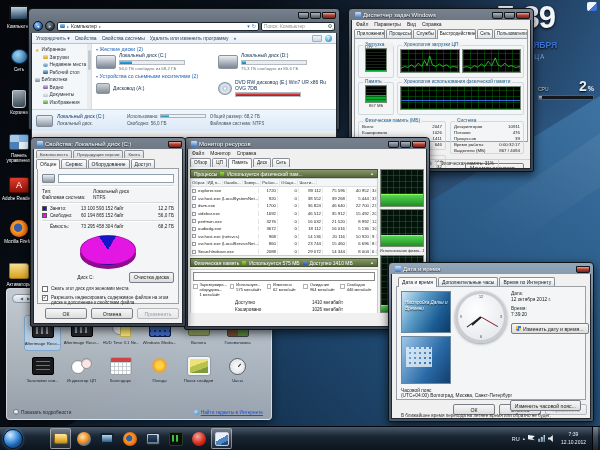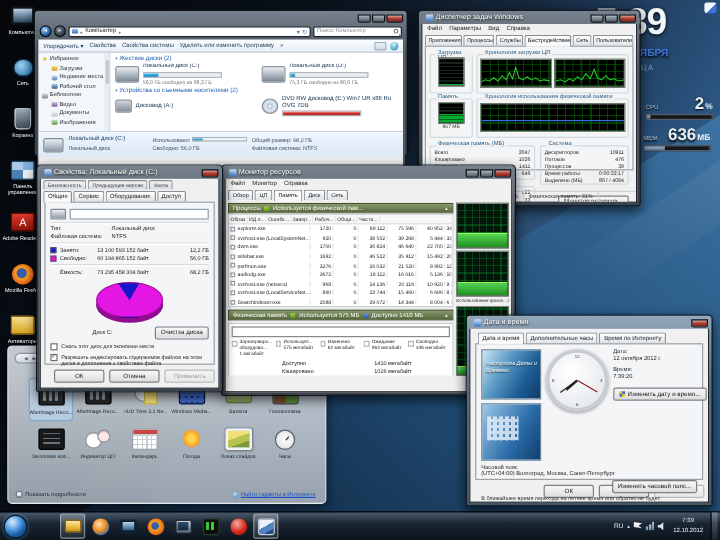--- a/index.html
+++ b/index.html
@@ -346,30 +346,20 @@
   <div class="meter" id="gcpu">
     <div class="row">
         <span class="k">CPU</span>
         <span class="v">2</span>
         <span class="u">%</span>
       </div>
     <div class="mbar">
         <div id="cpubar" style="width: 5%;"></div>
       </div>
   </div>
-  <div class="meter" id="gmem">
-    <div class="row">
-        <span class="k">MEM</span>
-        <span class="v">636</span>
-        <span class="u">МБ</span>
-      </div>
-    <div class="mbar">
-        <div id="membar" style="width: 31%;"></div>
-      </div>
-  </div>
 
   <div id="gallery">
     <div class="gnav">
       <span>◀</span>
       <span>▶</span>
     </div>
     <div class="tiles">
 
     <div class="tile" data-kind="afterimage" data-state="selected">
         <div class="tart">

